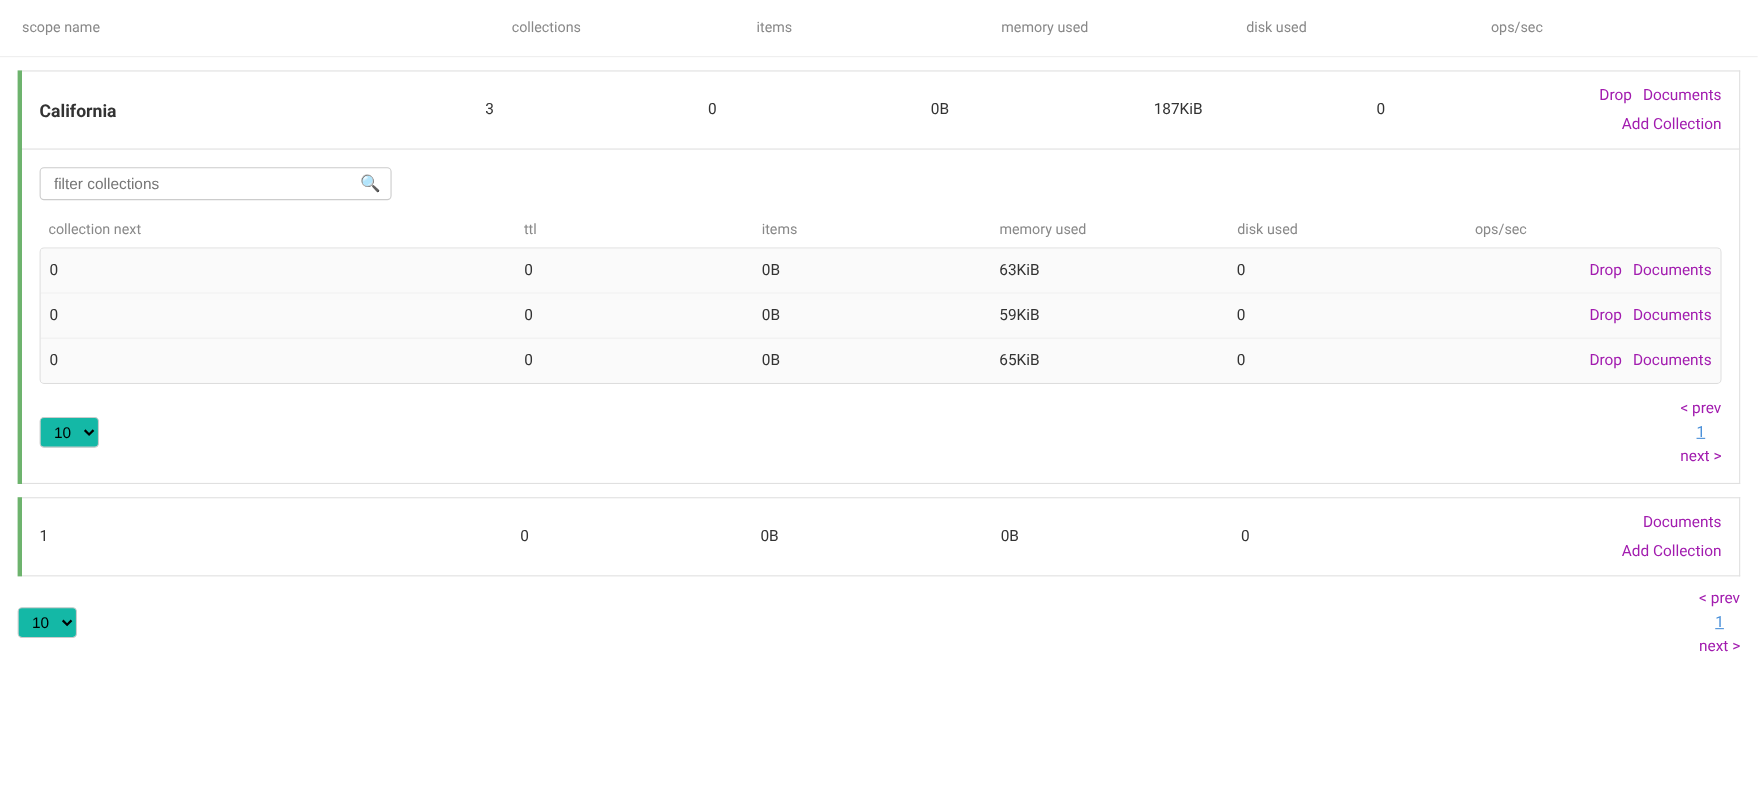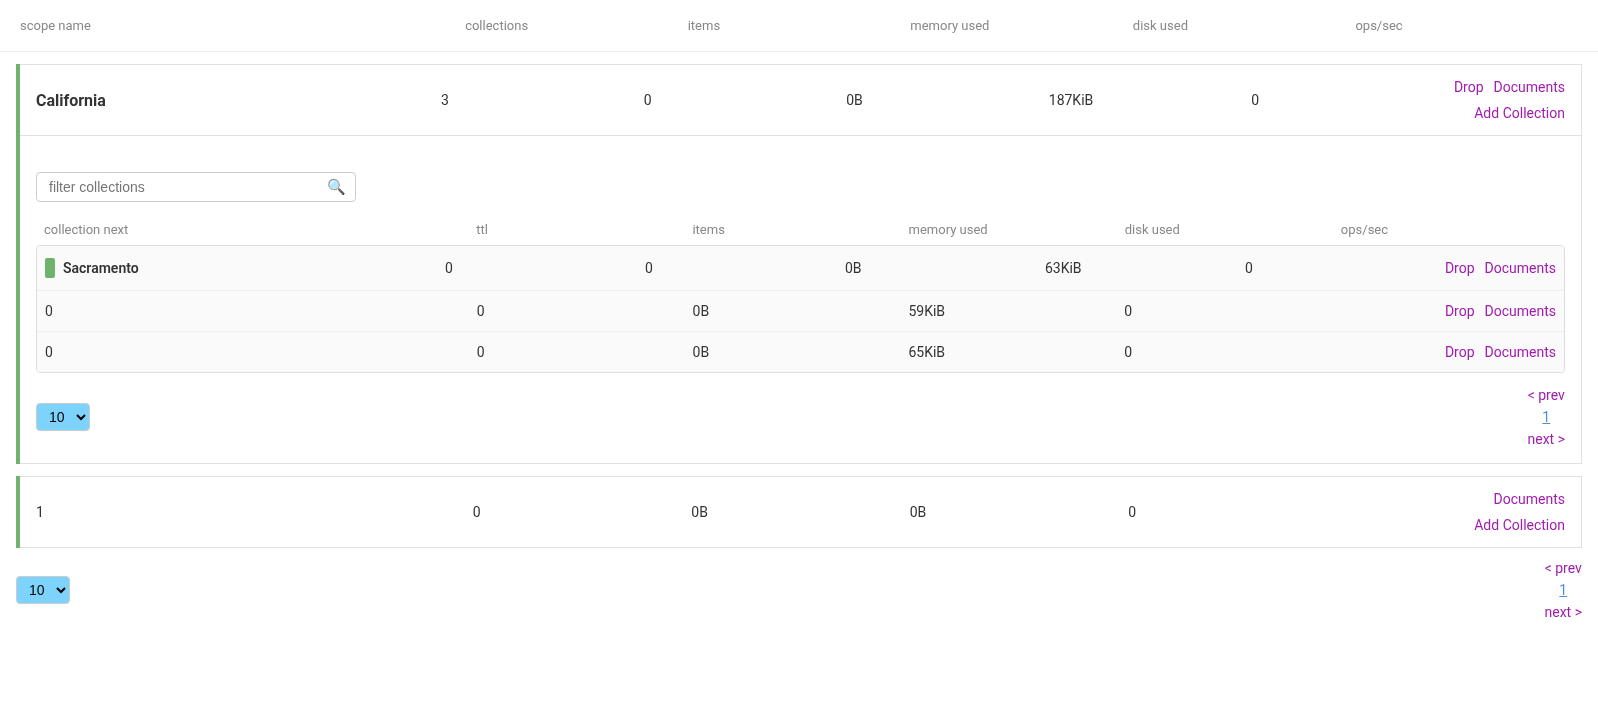--- a/index.html
+++ b/index.html
@@ -61,21 +61,20 @@
 
     .filter-bar {
       display: flex;
       align-items: center;
       margin-bottom: 16px;
     }
 
     .filter-input-wrap {
       position: relative;
       display: inline-block;
-      margin-top: 20px;
     }
 
     .filter-input {
       border: 1px solid #ccc;
       border-radius: 4px;
       padding: 6px 36px 6px 12px;
       font-size: 14px;
       color: #999;
       width: 320px;
       outline: none;
@@ -143,21 +142,21 @@
       justify-content: space-between;
       margin-top: 14px;
     }
 
     .page-size-select {
       border: 1px solid #ccc;
       border-radius: 4px;
       padding: 4px 8px;
       font-size: 14px;
       cursor: pointer;
-      background: #7dd3fc;
+      background: #14b8a6;
     }
 
     .pagination-nav {
       display: flex;
       align-items: center;
       gap: 6px;
       color: #aaa;
       font-size: 14px;
       flex-direction: column;
     }
@@ -218,24 +217,20 @@
       <span>items</span>
       <span>memory used</span>
       <span>disk used</span>
       <span>ops/sec</span>
       <span></span>
     </div>
 
     <div class="collection-rows">
 
       <div class="collection-row">
-        <div class="collection-name-cell">
-          <div class="green-indicator"></div>
-          <span>Sacramento</span>
-        </div>
         <span>0</span>
         <span>0</span>
         <span>0B</span>
         <span>63KiB</span>
         <span>0</span>
         <div class="row-actions">
           <a class="link-blue">Drop</a>
           <a class="link-blue">Documents</a>
         </div>
       </div>

